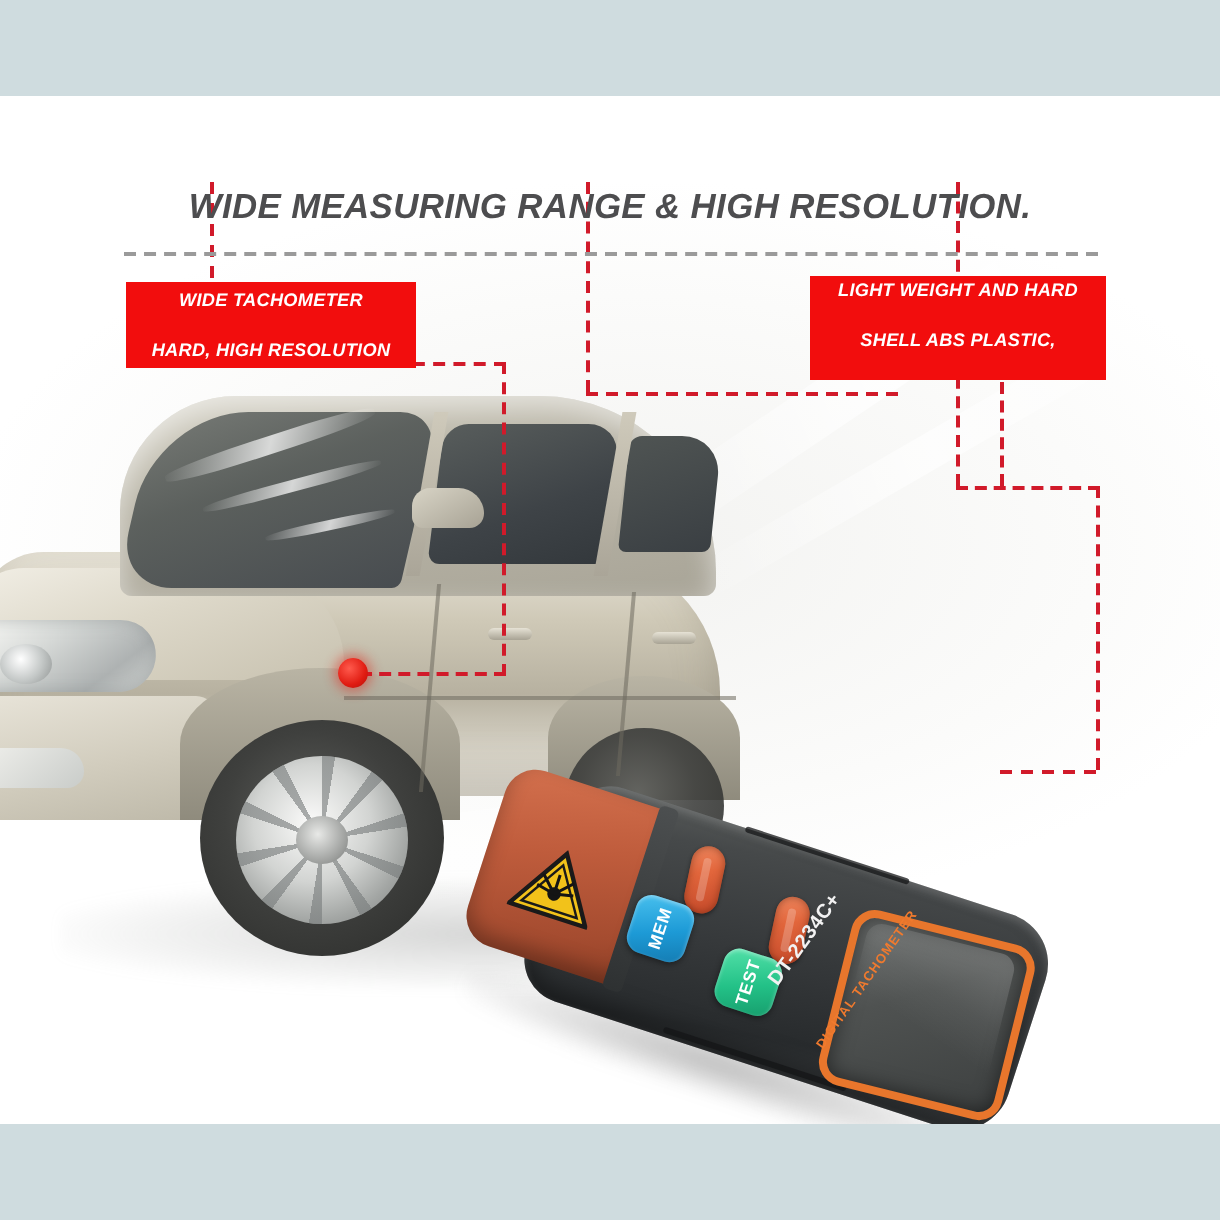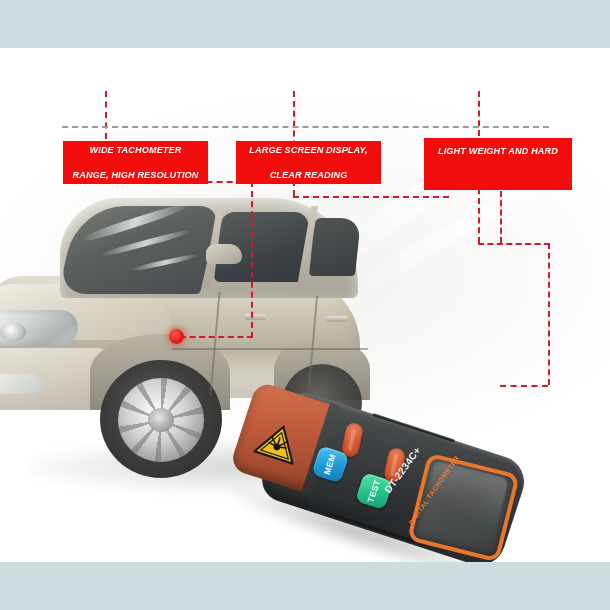--- a/index.html
+++ b/index.html
@@ -97,21 +97,21 @@
     text-align: center;
     display: flex;
     align-items: center;
     justify-content: center;
     padding: 3px 5px;
     box-sizing: border-box;
   }
   .callout span { display: block; width: 100%; }
   .co1 { left: 63px;  top: 93px;  width: 145px; height: 43px; }
   .co2 { left: 236px; top: 93px;  width: 145px; height: 43px; }
-  .co3 { left: 405px; top: 90px;  width: 148px; height: 52px; margin-left: 19px; }
+  .co3 { left: 405px; top: 90px;  width: 148px; height: 52px; }
 
   
   .dash-v {
     position: absolute;
     width: 0;
     border-left: 2px dashed #d11a2a;
   }
   .dash-h {
     position: absolute;
     height: 0;
@@ -492,37 +492,32 @@
       </div>
 
       <div class="model-label">DT-2234C+</div>
 
       <div class="screen-frame">
         <div class="screen-glint"></div>
       </div>
       <div class="brand-label">DIGITAL TACHOMETER</div>
     </div>
 
+    <div class="headline">WIDE MEASURING RANGE &amp; HIGH RESOLUTION.</div>
     <div class="title-rule"></div>
 
     <div class="callout co1">
       <span>
         <span>WIDE TACHOMETER</span><br>
-        <span>RANGE, HIGH RESOLUTION</span>
+        <span>HARD, HIGH RESOLUTION</span>
       </span>
     </div>
 
-    <div class="callout co2">
-      <span>
-        <span>LARGE SCREEN DISPLAY,</span><br>
-        <span>CLEAR READING</span>
-      </span>
-    </div>
 
     <div class="callout co3">
       <span>
         <span>LIGHT WEIGHT AND HARD</span><br>
-        <br>
+        <span>SHELL ABS PLASTIC,</span><br>
       </span>
     </div>
 
   </div>
 </div>
 
 </body></html>

